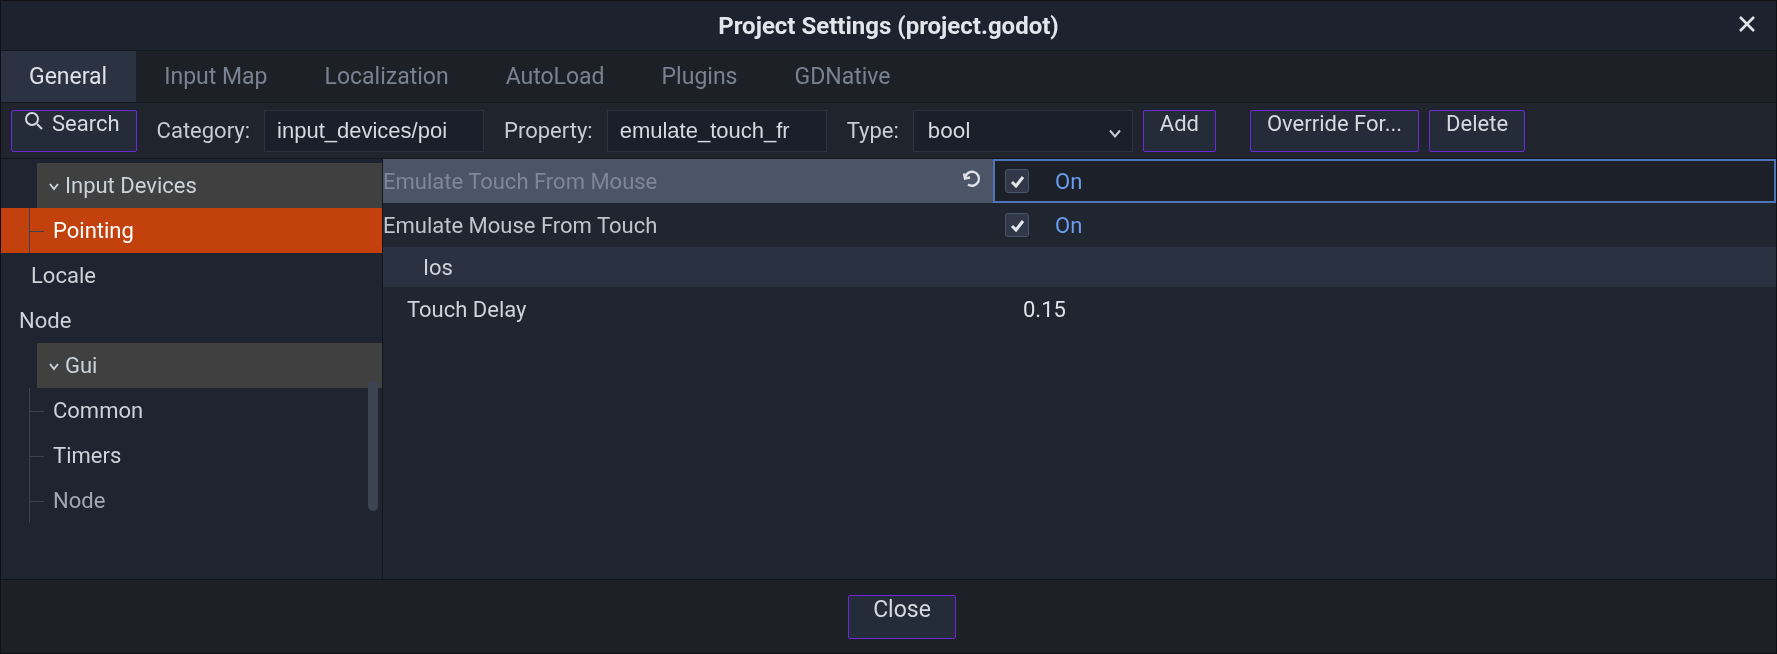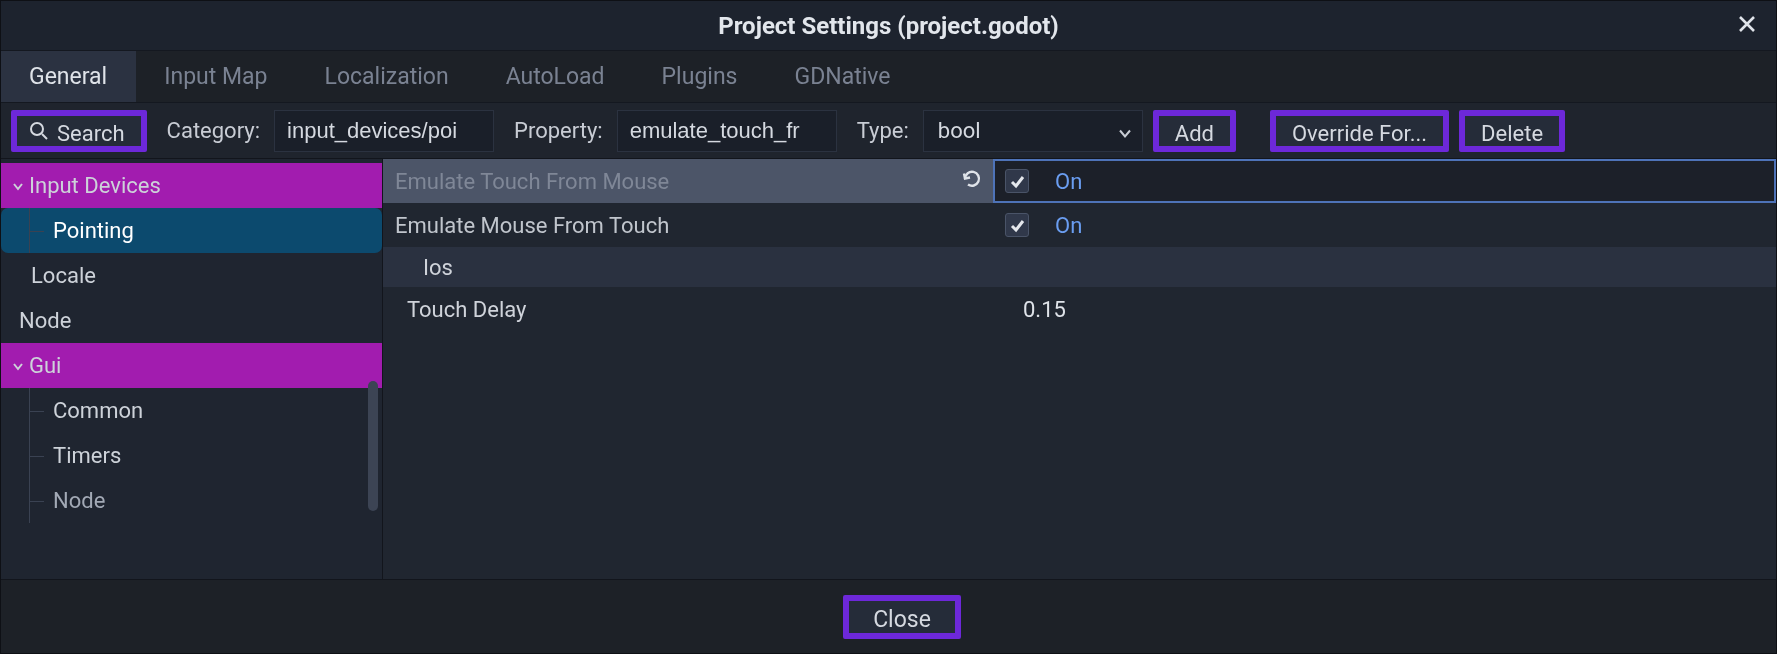--- a/index.html
+++ b/index.html
@@ -58,25 +58,25 @@
   .toolbar {
     height: 56px;
     background: #22283486;
     display: flex; align-items: center;
     gap: 10px;
     padding: 0 10px;
     border-bottom: 1px solid #12151c;
   }
   .btn {
     background: #252c39;
-    border: 6px solid #6d28d9;
+    border: 1px solid #6d28d9;
     color: #d5d9e0;
     height: 42px;
     padding: 0 16px;
-    display: inline-flex; align-items: flex-end; gap: 8px;
+    display: inline-flex; align-items: flex-start; gap: 8px;
     font-size: 22px;
     cursor: pointer;
     border-radius: 2px;
   }
   .btn.search { padding-left: 12px; }
   .btn svg { stroke: #d5d9e0; fill: none; stroke-width: 2; }
   .lbl {
     color: #c8ccd4; font-size: 22px;
     padding: 0 4px 0 10px;
     display: inline-flex; align-items: center; height: 42px;
@@ -121,23 +121,23 @@
     padding-top: 4px;
   }
   .tree-row {
     height: 45px;
     display: flex; align-items: center;
     color: #cdd2d9; font-size: 22px;
     cursor: pointer;
     padding-left: 10px;
   }
   .tree-row.expandable .arrow { margin-right: 4px; }
-  .tree-row.expanded { background: #a21caf; }
+  .tree-row.expanded { background: #404040; margin-left: 36px; }
   .tree-row.selected { color: #ffffff; }
-  .tree-row.selected-bg { background: #0c4a6e; border-radius: 7px; }
+  .tree-row.selected-bg { background: #c2410c; }
   .tree-child { padding-left: 52px; position: relative; }
   .tree-child .branch {
     position: absolute; left: 28px; top: 0; bottom: 0; width: 18px;
     border-left: 1px solid #3a4252;
   }
   .tree-child .branch::after {
     content: ''; position: absolute; left: 0; top: 50%; width: 14px; border-top: 1px solid #3a4252;
   }
   .tree-row .arrow svg { stroke: #cdd2d9; stroke-width: 2; fill: none; }
   .tree-row.cutoff { color: #a2a9b5; }
@@ -154,21 +154,21 @@
     overflow: hidden;
   }
   .prop-row {
     height: 44px;
     display: flex; align-items: stretch;
     font-size: 22px;
   }
   .prop-label {
     width: 610px;
     display: flex; align-items: center;
-    padding-left: 12px;
+    padding-left: 0;
     position: relative;
   }
   .prop-row.highlight .prop-label {
     background: #4c5568;
     color: #7f8797;
   }
   .prop-row.highlight .revert {
     position: absolute; right: 10px; top: 50%; transform: translateY(-50%);
     cursor: pointer;
   }

